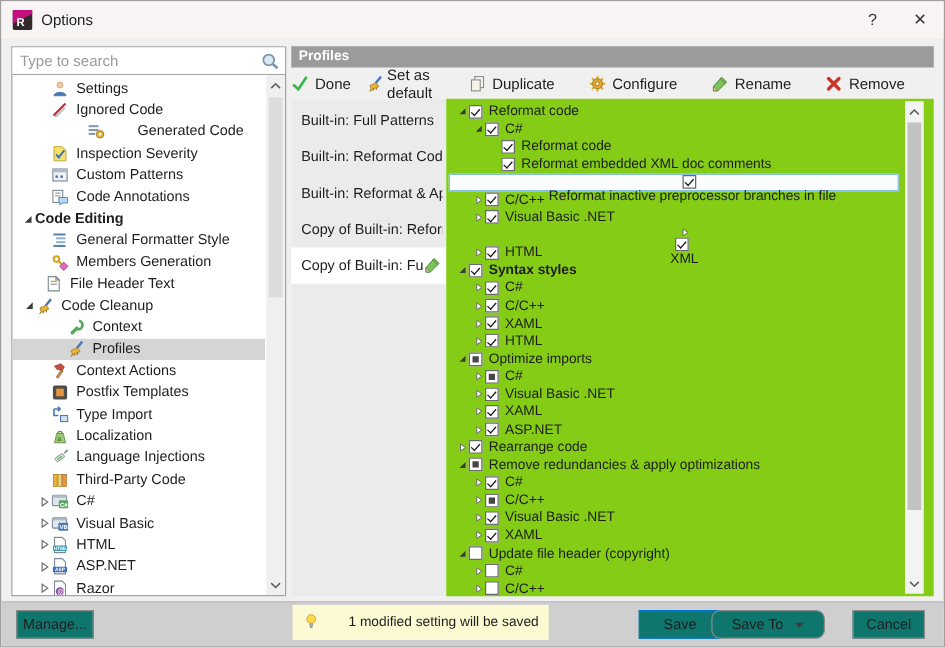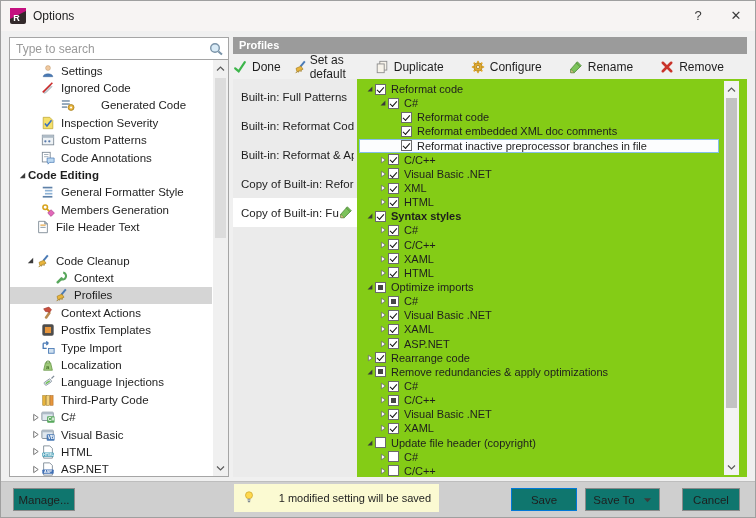--- a/index.html
+++ b/index.html
@@ -48,34 +48,34 @@
   
   .profile-list{position:absolute;left:0;top:0;width:124px;height:100%;background:#ebebeb;padding-top:3px;}
   .profile-row{height:29px;display:flex;align-items:center;padding:0 3px 0 8px;font-size:11.5px;white-space:nowrap;}
   .profile-row.selected{background:#fff;}
   .profile-row .lbl{flex:1;overflow:hidden;}
   .profile-row .ic{width:15px;height:15px;display:inline-flex;}
   .profile-row .ic svg{width:14px;height:14px;}
   
   .cleanup-tree{position:absolute;left:124px;top:0;right:0;bottom:0;background:#84cc16;padding:3px 28px 0 2px;}
   .tree-row{height:14.15px;display:flex;align-items:center;font-size:11px;white-space:nowrap;border:1px solid transparent;}
-  .tree-row.selected{border:1px solid #84bfe8;background:#fcfdfe;}
+  .tree-row.selected{border:1px solid #84bfe8;background:#fcfdfe;flex-direction:column;}
   .tree-row .arrow{width:11px;flex:none;display:inline-flex;justify-content:center;align-items:center;}
   .tree-row .arrow svg{width:8px;height:8px;}
   .cb{width:11px;height:11px;border:1px solid #6b6b6b;background:#fff;margin-right:5px;flex:none;position:relative;}
   .cb.checked::after{content:"";position:absolute;left:1px;top:2.2px;width:6px;height:3.2px;border-left:1.7px solid #141414;border-bottom:1.7px solid #141414;transform:rotate(-48deg);}
   .cb.mixed::after{content:"";position:absolute;left:2px;top:2px;right:2px;bottom:2px;background:#464646;}
   .cleanup-tree .scrollbar{top:2px;bottom:2px;right:8px;background:#f3f3f3;}
   .cleanup-tree .sb-thumb{top:17px;height:310px;}
   
   .footer{position:absolute;left:0;right:0;bottom:0;height:36px;background:#cfcfcf;border-top:1px solid #bdbdbd;}
   .btn{position:absolute;top:6px;height:23px;background:#0f766e;border:1px solid #8a8a8a;font-size:11.5px;font-family:"Liberation Sans",sans-serif;display:flex;align-items:center;justify-content:center;color:#1e1e1e;}
   .btn.manage{left:12px;width:62px;}
   .btn.save{right:178px;width:66px;border:1px solid #0078d7;}
-  .btn.saveto{right:95px;width:75px;}
+  .btn.saveto{right:95px;width:91px;border-radius:7px;}
   .btn.saveto .caret{margin-left:8px;display:inline-flex;}
   .btn.cancel{right:15px;width:58px;}
   .notice{position:absolute;left:233px;top:2px;width:205px;height:28px;background:#fbfad2;display:flex;align-items:center;padding:0 8px;font-size:11px;justify-content:space-between;}
   .notice .ic{width:16px;height:16px;display:inline-flex;margin-right:7px;}
   .notice .ic svg{width:14px;height:14px;}
 </style>
 </head>
 <body>
 
 <div class="window">
@@ -133,21 +133,21 @@
           <span class="arrow"></span>
           <span class="ic">
             <svg viewBox="0 0 16 16">
               <path d="M4 12 L11 5 l1.5 1.5 L5.5 13.5 3.5 14 z" fill="#c9cfd6" stroke="#8a9097" stroke-width="0.6"></path>
               <line x1="2" y1="13" x2="13" y2="2" stroke="#cc2a2a" stroke-width="1.8"></line>
             </svg>
           </span>
           <span class="lbl">Ignored Code</span>
         </div>
 
-        <div class="side-row" style="padding-left: 19px; gap: 20px;">
+        <div class="side-row" style="padding-left: 28px; gap: 20px;">
           <span class="arrow"></span>
           <span class="ic">
             <svg viewBox="0 0 16 16">
               <rect x="1" y="2.5" width="9" height="1.8" fill="#7e96ad"></rect>
               <rect x="1" y="6" width="9" height="1.8" fill="#7e96ad"></rect>
               <rect x="1" y="9.5" width="6" height="1.8" fill="#7e96ad"></rect>
               <circle cx="11.5" cy="10.8" r="3.4" fill="#e8b43c" stroke="#9c7413" stroke-width="0.8"></circle>
               <circle cx="11.5" cy="10.8" r="1.2" fill="#fff"></circle>
             </svg>
           </span>
@@ -232,21 +232,21 @@
             <svg viewBox="0 0 16 16">
               <path d="M3 1.5 h7 l3 3 V14.5 H3 z" fill="#fff" stroke="#7c8894"></path>
               <path d="M10 1.5 l3 3 h-3 z" fill="#cfd9e2" stroke="#7c8894"></path>
               <rect x="5" y="5.2" width="6" height="1.3" fill="#e2a13c"></rect>
               <rect x="5" y="7.8" width="6" height="1.3" fill="#9aa7b2"></rect>
             </svg>
           </span>
           <span class="lbl">File Header Text</span>
         </div>
 
-        <div class="side-row" style="padding-left: 14px; margin-top: 16px;">
+        <div class="side-row" style="padding-left: 7px;">
           <span class="arrow">
             <svg viewBox="0 0 10 10">
               <polygon points="8,2 8,8 2,8" fill="#3b3b3b"></polygon>
             </svg>
           </span>
           <span class="ic">
             <svg viewBox="0 0 16 16">
               <line x1="13.5" y1="1.5" x2="8.5" y2="7.5" stroke="#4a7ab5" stroke-width="2.2"></line>
               <path d="M3.5 9.5 L9 7 11.5 10.5 4.5 13.5 z" fill="#e8b43c" stroke="#9c7413" stroke-width="0.7"></path>
               <path d="M4.5 13.5 l-1.5 1.5 M7 12.5 l-1 1.8 M9.5 11.6 l-0.5 2" stroke="#9c7413" stroke-width="1"></path>
@@ -604,21 +604,21 @@
         <div class="tree-row" style="padding-left: 17px;">
           <span class="arrow">
             <svg viewBox="0 0 10 10">
               <polygon points="3,1.5 8,5 3,8.5" fill="#fff" stroke="#6b6b6b" stroke-width="1"></polygon>
             </svg>
           </span>
           <span class="cb checked"></span>
           <span class="lbl">Visual Basic .NET</span>
         </div>
 
-        <div class="tree-row" style="padding-left: 17px;">
+        <div class="tree-row" style="padding-left: 17px; flex-direction: column;">
           <span class="arrow">
             <svg viewBox="0 0 10 10">
               <polygon points="3,1.5 8,5 3,8.5" fill="#fff" stroke="#6b6b6b" stroke-width="1"></polygon>
             </svg>
           </span>
           <span class="cb checked"></span>
           <span class="lbl">XML</span>
         </div>
 
         <div class="tree-row" style="padding-left: 17px;">

